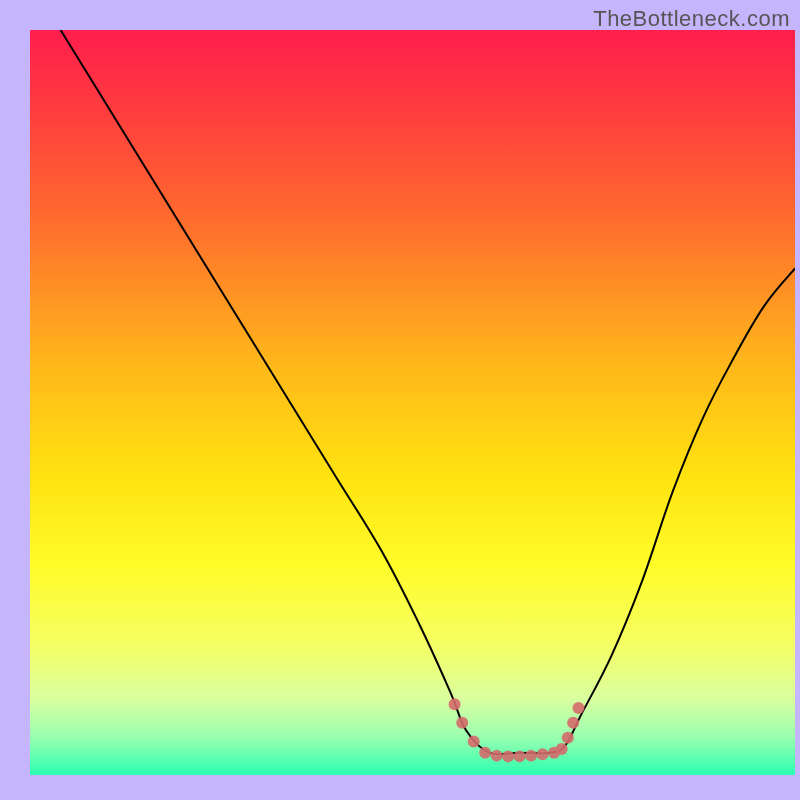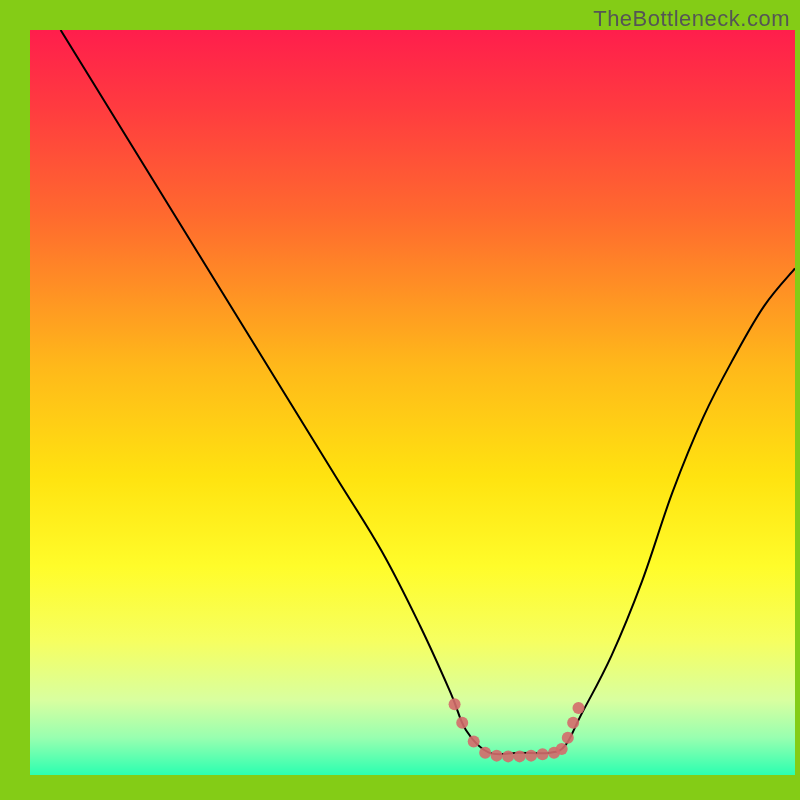--- a/index.html
+++ b/index.html
@@ -8,21 +8,21 @@
     width: 800px;
     height: 800px;
     background: #000;
     font-family: Arial, Helvetica, sans-serif;
     overflow: hidden;
   }
   .frame {
     position: relative;
     width: 800px;
     height: 800px;
-    background: #84cc16;
+    background: #c4b5fd;
   }
   .watermark {
     position: absolute;
     top: 6px;
     right: 10px;
     color: #555;
     font-size: 22px;
     font-weight: 500;
     letter-spacing: 0.5px;
     z-index: 20;

